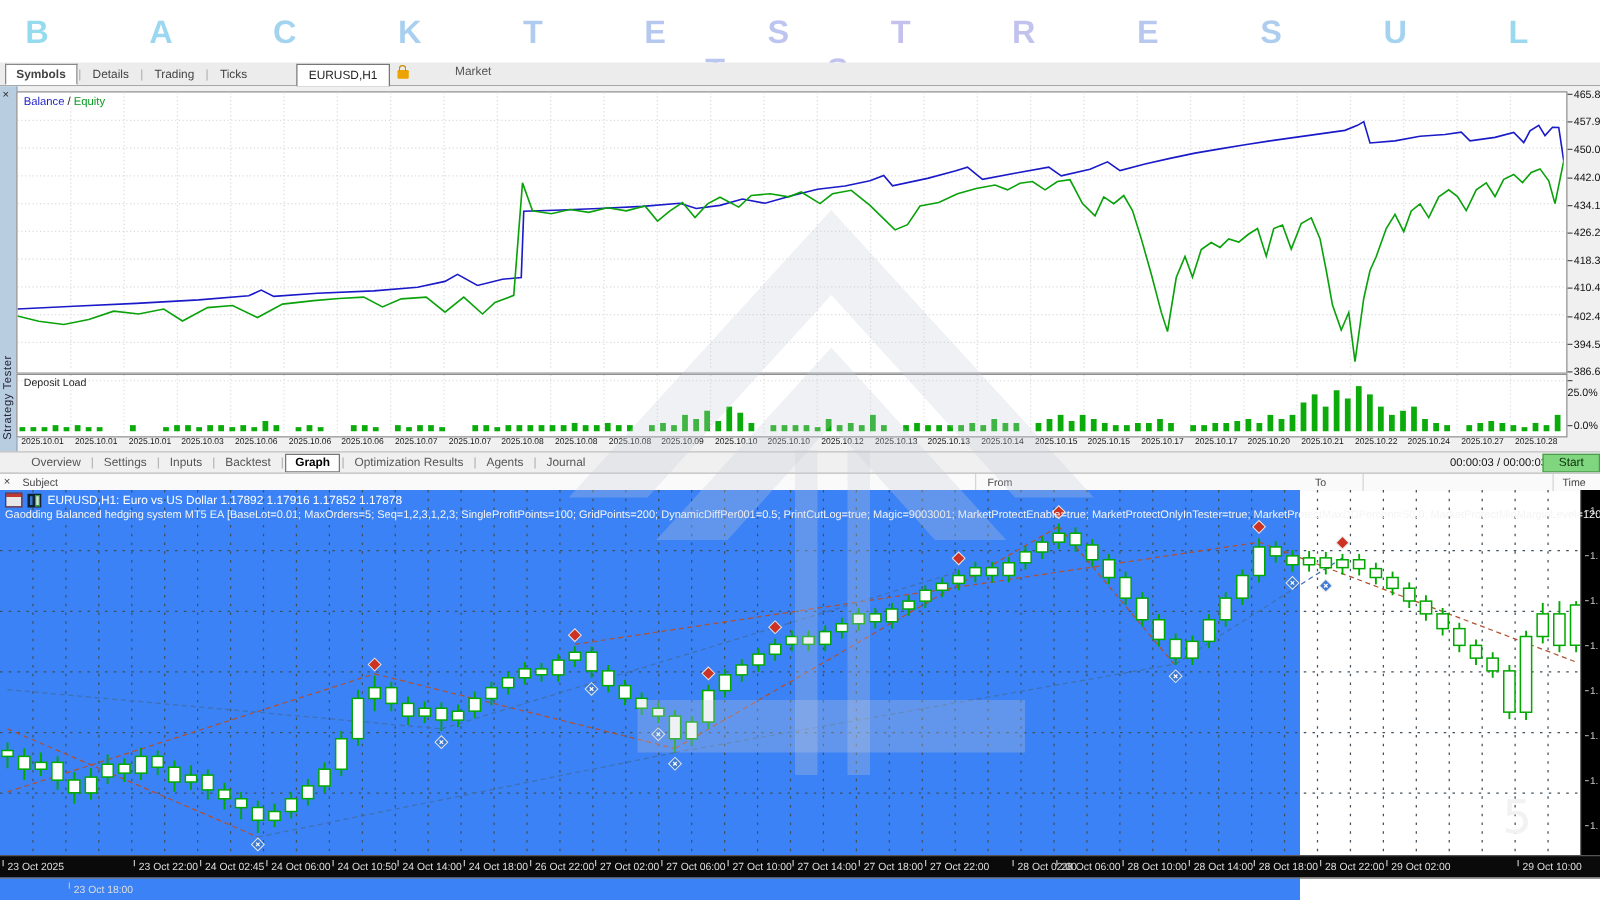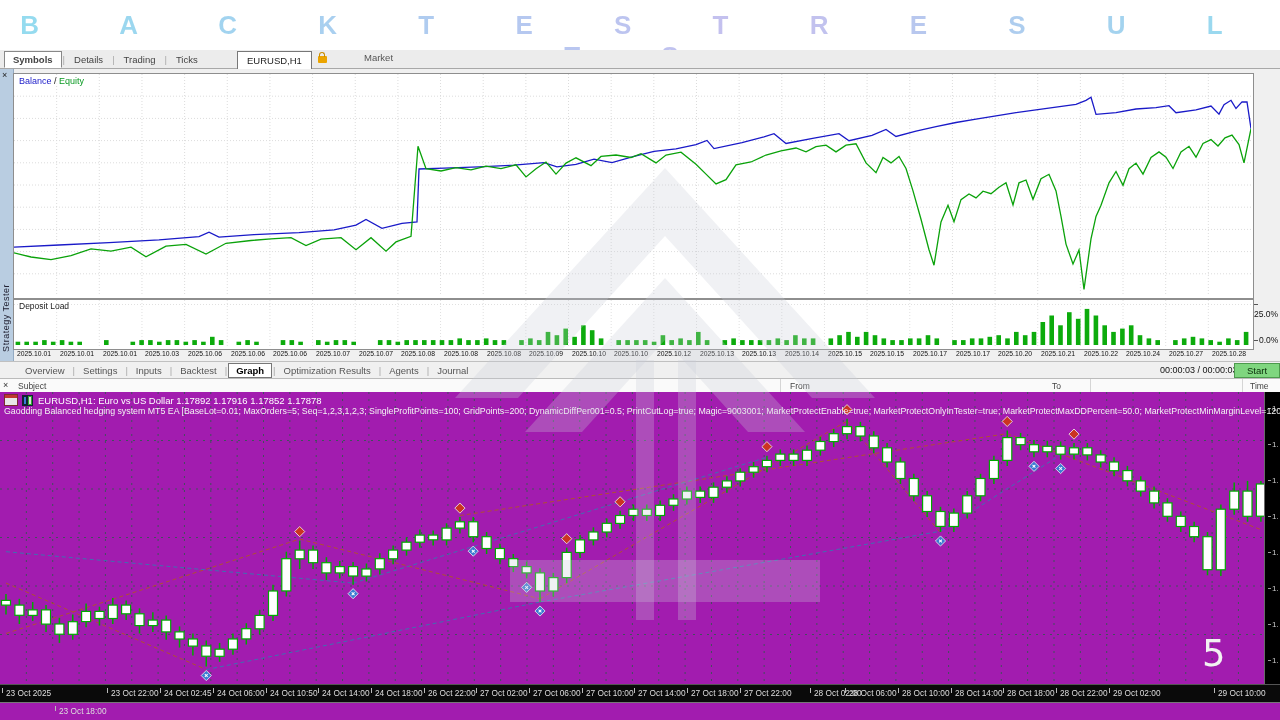--- a/index.html
+++ b/index.html
@@ -45,21 +45,21 @@
   .t-tab.active{background:#fff;border:1px solid #777;color:#000;font-weight:bold;}
   .elapsed{position:absolute;left:1160px;top:3px;font-size:9px;color:#111;}
   .start-btn{position:absolute;left:1234px;top:1px;width:44px;height:13px;background:#7fd67f;border:1px solid #4d9a4d;
              font-size:9.5px;color:#0a2d0a;text-align:center;line-height:13px;cursor:default;}
   .filter-row{position:absolute;left:0;top:309px;width:1280px;height:14px;background:#fafafa;border-top:1px solid #bbb;font-size:8.5px;color:#444;overflow:hidden;}
   .filter-row .fx{position:absolute;left:3px;top:1px;font-size:9px;color:#333;}
   .f-subject{position:absolute;left:18px;top:2px;} .f-from{position:absolute;left:790px;top:2px;}
   .f-to{position:absolute;left:1052px;top:2px;} .f-time{position:absolute;left:1250px;top:2px;}
   .fsep{position:absolute;top:0;width:1px;height:14px;background:#d5d5d5;}
   
-  .mt5{position:absolute;left:0;top:392px;width:1280px;height:328px;background:#a21caf;}
+  .mt5{position:absolute;left:0;top:392px;width:1040px;height:328px;background:#3b82f6;}
   .mt5-head{position:absolute;left:4px;top:2px;z-index:4;display:flex;align-items:center;font-size:9.5px;color:#fff;}
   .tbl-icon{width:12px;height:10px;margin-right:4px;border:1px solid #7a2e2e;
             background:linear-gradient(#c03830 0 3px,#e8e8e8 3px 100%);}
   .cnd-icon{width:11px;height:11px;margin-right:5px;position:relative;background:#123;}
   .cnd-icon::before{content:"";position:absolute;left:2px;top:2px;width:2px;height:7px;background:#3b7bd4;}
   .cnd-icon::after{content:"";position:absolute;left:6px;top:1px;width:2px;height:7px;background:#e0e0e0;border:1px solid #2faa2f;}
   .mt5-ea{position:absolute;left:4px;top:14px;z-index:4;font-size:8.8px;color:#f4f4f4;white-space:nowrap;}
   .price-scale{position:absolute;left:1264px;top:0;width:16px;height:292px;border-left:1px solid #6a6a6a;z-index:3;background:#000;}
   .pticklabel{position:absolute;left:3px;font-size:8px;color:#c8c8c8;}
   .pticklabel::before{content:"";display:inline-block;width:3px;height:1px;background:#999;vertical-align:middle;margin-right:1px;}
@@ -146,20 +146,33 @@
           <line x1="0" y1="111" x2="1237" y2="111" stroke="#dcdcdc" stroke-width="1" stroke-dasharray="1 2"></line>
           <line x1="0" y1="133.2" x2="1237" y2="133.2" stroke="#dcdcdc" stroke-width="1" stroke-dasharray="1 2"></line>
           <line x1="0" y1="155.4" x2="1237" y2="155.4" stroke="#dcdcdc" stroke-width="1" stroke-dasharray="1 2"></line>
           <line x1="0" y1="177.6" x2="1237" y2="177.6" stroke="#dcdcdc" stroke-width="1" stroke-dasharray="1 2"></line>
           <line x1="0" y1="199.79999999999998" x2="1237" y2="199.79999999999998" stroke="#dcdcdc" stroke-width="1" stroke-dasharray="1 2"></line>
           <polyline points="0,173.2 45,171.0 95,168.7 145,165.9 185,162.6 195,158.1 205,163.1 240,160.6 285,158.7 320,155.8 342,151.1 352,145.5 368,154.4 388,149.4 403,148.0 405,95.0 430,94.2 465,92.8 500,91.1 530,88.6 543,92.8 562,90.3 580,85.2 598,88.6 620,82.4 640,77.4 662,74.8 682,70.6 693,66.4 700,74.6 728,68.7 750,62.8 760,59.7 772,69.5 800,64.2 825,59.7 835,66.7 858,61.4 872,55.5 882,62.5 902,57.2 922,52.7 942,48.5 962,45.1 982,41.8 1002,38.7 1022,35.9 1042,33.1 1062,30.3 1072,26.3 1077,23.3 1082,40.4 1102,38.7 1122,35.0 1142,33.6 1155,31.7 1162,38.7 1182,35.9 1197,32.0 1205,40.1 1210,30.6 1217,26.3 1222,34.5 1228,27.8 1233,28.0 1237,54.7" fill="none" stroke="#1a1ac8" stroke-width="1.3"></polyline>
           <polyline points="0,178.8 17,183.0 37,185.6 57,181.6 77,174.9 97,177.2 117,173.2 132,182.8 152,172.1 172,170.4 192,180.0 212,169.3 237,166.5 257,164.8 277,163.7 292,171.5 307,165.1 327,163.7 342,175.7 357,163.7 372,177.2 382,167.9 397,162.3 404,72.3 412,94.7 427,97.0 442,93.6 457,95.9 472,92.2 487,94.7 502,90.8 512,102.9 522,94.7 532,88.0 542,100.1 552,89.1 562,83.8 577,91.7 587,82.4 602,81.0 617,83.5 627,79.6 642,88.9 652,81.0 667,78.2 682,90.3 692,100.1 702,109.9 712,105.7 722,90.8 737,88.0 752,81.0 767,76.8 782,74.0 792,77.9 802,72.6 812,71.2 822,77.9 832,71.2 842,69.8 852,88.9 862,98.7 869,83.5 877,88.9 885,82.4 892,94.5 899,116.9 907,145.2 915,175.7 920,191.2 927,148.0 934,131.2 940,147.7 947,125.6 955,120.0 962,123.9 969,117.2 977,119.7 985,113.2 992,108.8 999,130.9 1005,108.8 1012,106.0 1019,125.3 1027,104.8 1035,100.3 1042,116.9 1047,142.4 1052,170.1 1059,190.0 1065,176.0 1070,215.3 1077,164.8 1082,142.4 1087,131.2 1095,108.8 1102,97.5 1109,111.3 1115,94.7 1122,89.1 1129,100.1 1137,83.5 1145,77.9 1152,83.2 1159,94.5 1167,77.9 1175,72.3 1182,83.2 1189,69.5 1197,65.6 1204,72.0 1211,63.9 1218,61.1 1225,70.6 1230,88.9 1237,54.7" fill="none" stroke="#0aa20a" stroke-width="1.3"></polyline>
         </svg>
     </div>
 
+    <div class="y-axis" id="y-axis">
+        <div class="ytick" style="top: -4px;">465.8</div>
+        <div class="ytick" style="top: 18px;">457.9</div>
+        <div class="ytick" style="top: 40px;">450.0</div>
+        <div class="ytick" style="top: 63px;">442.0</div>
+        <div class="ytick" style="top: 85px;">434.1</div>
+        <div class="ytick" style="top: 107px;">426.2</div>
+        <div class="ytick" style="top: 129px;">418.3</div>
+        <div class="ytick" style="top: 151px;">410.4</div>
+        <div class="ytick" style="top: 174px;">402.4</div>
+        <div class="ytick" style="top: 196px;">394.5</div>
+        <div class="ytick" style="top: 218px;">386.6</div>
+      </div>
 
     <div class="dep-wrap">
       <div class="dep-label">Deposit Load</div>
       <svg id="dsvg" width="1237" height="47" viewBox="0 0 1237 47">
           <line x1="42.655" y1="0" x2="42.655" y2="47" stroke="#e0e0e0" stroke-width="1" stroke-dasharray="1 2"></line>
           <line x1="85.31" y1="0" x2="85.31" y2="47" stroke="#e0e0e0" stroke-width="1" stroke-dasharray="1 2"></line>
           <line x1="127.965" y1="0" x2="127.965" y2="47" stroke="#e0e0e0" stroke-width="1" stroke-dasharray="1 2"></line>
           <line x1="170.62" y1="0" x2="170.62" y2="47" stroke="#e0e0e0" stroke-width="1" stroke-dasharray="1 2"></line>
           <line x1="213.275" y1="0" x2="213.275" y2="47" stroke="#e0e0e0" stroke-width="1" stroke-dasharray="1 2"></line>
           <line x1="255.93" y1="0" x2="255.93" y2="47" stroke="#e0e0e0" stroke-width="1" stroke-dasharray="1 2"></line>

